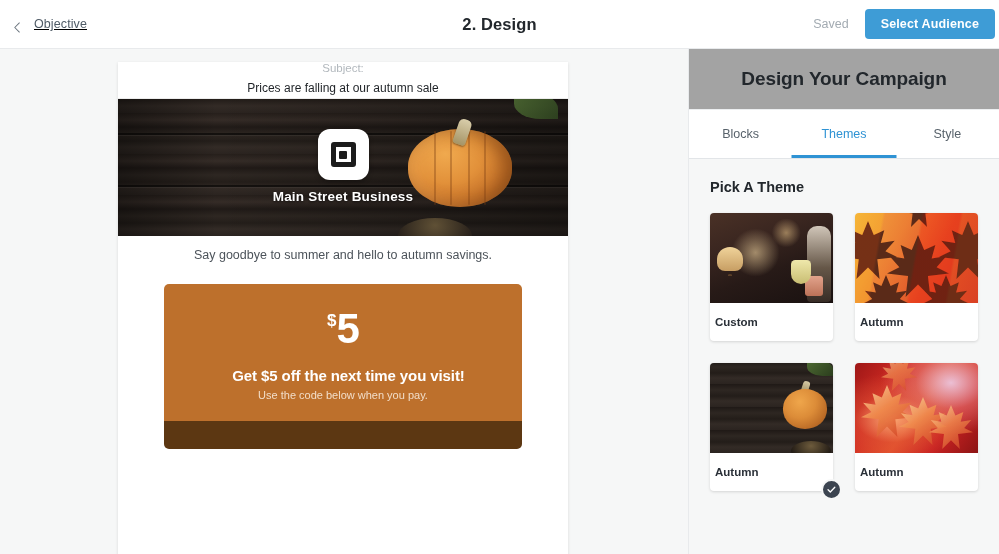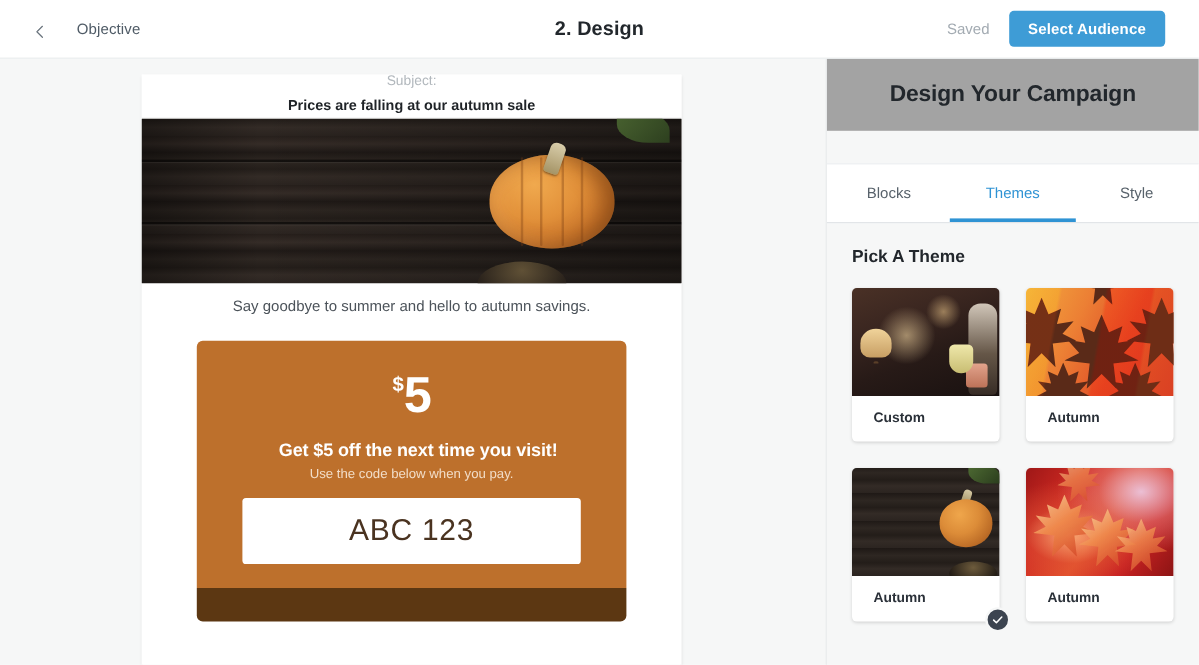--- a/index.html
+++ b/index.html
@@ -13,34 +13,34 @@
 
   
   #topbar {
     position: absolute; left: 0; top: 0;
     width: 999px; height: 49px;
     background: #ffffff;
     border-bottom: 1px solid #e8eaec;
     display: flex; align-items: center;
   }
   #back-link {
-    display: flex; align-items: center; gap: 25px;
-    padding-left: 28px; cursor: pointer;
+    display: flex; align-items: center; gap: 11px;
+    padding-left: 12px; cursor: pointer; text-decoration: underline;
   }
   #back-link .chev { display: block; width: 11px; height: 11px; }
   #back-label { font-size: 12.5px; color: #4f5b66; letter-spacing: .1px; }
   #step-title {
     position: absolute; left: 0; right: 0; top: 0;
     height: 49px; line-height: 49px; text-align: center;
     font-size: 16.5px; font-weight: bold; color: #22272c;
     letter-spacing: .1px; pointer-events: none;
   }
   #topbar-right {
     margin-left: auto; display: flex; align-items: center;
-    gap: 16px; padding-right: 28px;
+    gap: 16px; padding-right: 4px;
   }
   #saved-label { font-size: 12.5px; color: #a3abb2; }
   #select-audience-button {
     background: #3e9cd6; color: #fff; border: none;
     font-family: inherit; font-size: 12.5px; font-weight: bold;
     padding: 0 16px; height: 30px; border-radius: 4px;
     cursor: pointer; letter-spacing: .15px;
   }
 
   
@@ -58,21 +58,21 @@
     background: #ffffff;
     box-shadow: 0 1px 3px rgba(0,0,0,.12);
     overflow: hidden;
   }
   #subject-row {
     height: 37px; display: flex; align-items: center;
     padding: 0 14px; gap: 7px;
     border-bottom: 1px solid #ececec; background: #fff; flex-direction: column;
   }
   #subject-label { font-size: 11.5px; color: #b2b8bd; }
-  #subject-value { font-size: 12px; font-weight: bold; color: #1f2327; }
+  #subject-value { font-size: 12px; font-weight: normal; color: #1f2327; }
 
   
   #hero {
     position: relative; height: 137px; overflow: hidden;
     background: #241f1c;
   }
   .wood {
     position: absolute; inset: 0;
     background:
       linear-gradient(90deg, rgba(0,0,0,.38) 0%, rgba(0,0,0,0) 22%, rgba(0,0,0,.18) 58%, rgba(0,0,0,.40) 100%),
@@ -190,21 +190,21 @@
     overflow: hidden;
   }
   #panel-header {
     height: 60px; background: #a3a3a3;
     display: flex; align-items: center; justify-content: center;
   }
   #panel-title { font-size: 19px; font-weight: bold; color: #22272c; letter-spacing: -.1px; }
   #panel-tabs {
     height: 50px; background: #fff; border-top: 1px solid #eceef0;
     border-bottom: 1px solid #e2e5e8;
-    display: flex; align-items: stretch; margin-top: 27px;
+    display: flex; align-items: stretch;
   }
   .panel-tab {
     flex: 1; display: flex; align-items: center; justify-content: center;
     font-size: 12.5px; color: #58626b; cursor: pointer; position: relative;
   }
   .panel-tab.active { color: #2f93d4; }
   .panel-tab.active::after {
     content: ""; position: absolute; left: 50%; bottom: 0;
     transform: translateX(-50%);
     width: 105px; height: 3px; background: #2f93d4;
@@ -218,21 +218,21 @@
   #theme-grid {
     display: grid; grid-template-columns: 123px 123px;
     gap: 22px 22px; padding-top: 18px;
   }
   .theme-card {
     position: relative; background: #fff; border-radius: 4px;
     box-shadow: 0 1px 3px rgba(0,0,0,.14); cursor: pointer; overflow: visible;
   }
   .theme-thumb { height: 90px; border-radius: 4px 4px 0 0; overflow: hidden; position: relative; }
   .theme-name {
-    height: 38px; display: flex; align-items: center; padding-left: 18px;
+    height: 38px; display: flex; align-items: center; padding-left: 5px;
     font-size: 11.5px; font-weight: bold; color: #2a3038;
   }
   .theme-check {
     position: absolute; right: -9px; bottom: -9px;
     width: 21px; height: 21px; border-radius: 50%;
     background: #3c4450; border: 2px solid #f6f7f7;
     display: flex; align-items: center; justify-content: center;
   }
 
   
@@ -368,31 +368,38 @@
       <div id="pumpkin">
         <div class="body"></div>
         <div class="rib" style="left:26px"></div>
         <div class="rib" style="left:42px"></div>
         <div class="rib" style="left:60px"></div>
         <div class="rib" style="left:76px"></div>
         <div class="stem"></div>
       </div>
       <div id="hero-bowl"></div>
 
+      <div id="brand">
+        <div id="logo-tile">
+          <div class="outer">
+              <div class="inner"></div>
+            </div>
+        </div>
+        <div id="brand-name">Main Street Business</div>
+      </div>
     </div>
 
     <p id="subhead">Say goodbye to summer and hello to autumn savings.</p>
 
     <div id="coupon">
       <div id="coupon-amount">
         <span id="coupon-currency">$</span><span id="coupon-value">5</span>
       </div>
       <div id="coupon-offer">Get $5 off the next time you visit!</div>
       <div id="coupon-instruction">Use the code below when you pay.</div>
-      <div id="coupon-code-box">ABC 123</div>
     </div>
 
     <div id="share-bar">
       
       
     </div>
 
   </div>
 </div>
 

